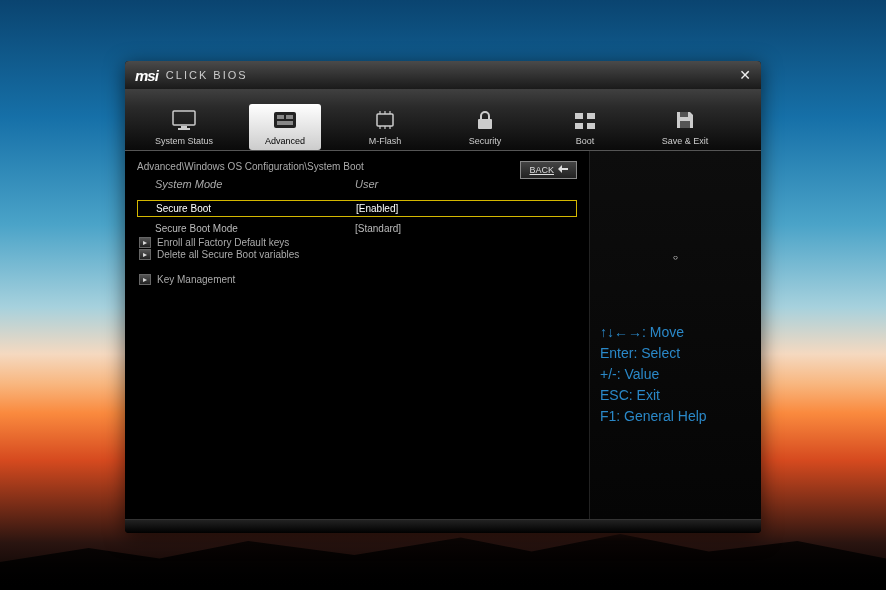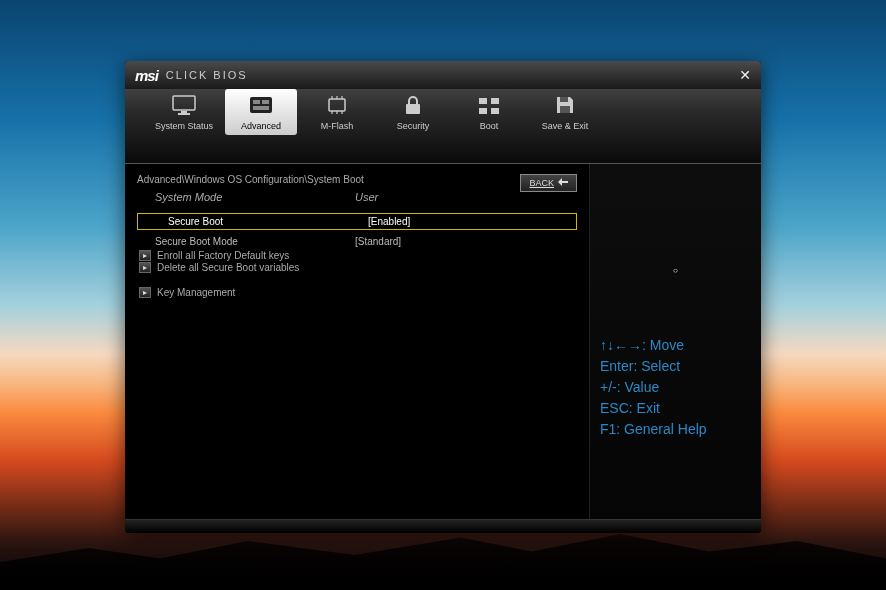--- a/index.html
+++ b/index.html
@@ -67,26 +67,26 @@
   .close-x {
     position: absolute;
     right: 10px;
     top: 6px;
     color: #eee;
     font-size: 14px;
     cursor: pointer;
     font-family: sans-serif;
   }
   .nav {
-    height: 75px;
+    height: 62px;
     background: linear-gradient(to bottom, #404040 0%, #2a2a2a 30%, #0a0a0a 100%);
     display: flex;
-    align-items: flex-start;
+    align-items: flex-end;
     padding: 0 22px;
-    gap: 4px;
+    gap: 28px;
     border-bottom: 1px solid #555;
   }
   .nav-item {
     display: flex;
     flex-direction: column;
     align-items: center;
     gap: 4px;
     color: #ccc;
     font-size: 9px;
     cursor: pointer;
@@ -151,21 +151,21 @@
     display: flex;
     font-size: 10px;
     padding: 2px 0 2px 18px;
     color: #bbb;
   }
   .setting-row .col1 { width: 200px; }
   .setting-row.highlighted {
     background: #000;
     border: 1px solid #d4b800;
     color: #fff;
-    padding-left: 30px;
+    padding-left: 18px;
   }
   .action-row {
     display: flex;
     align-items: center;
     gap: 6px;
     font-size: 10px;
     color: #aaa;
     padding-left: 2px;
     margin-top: 1px;
   }

